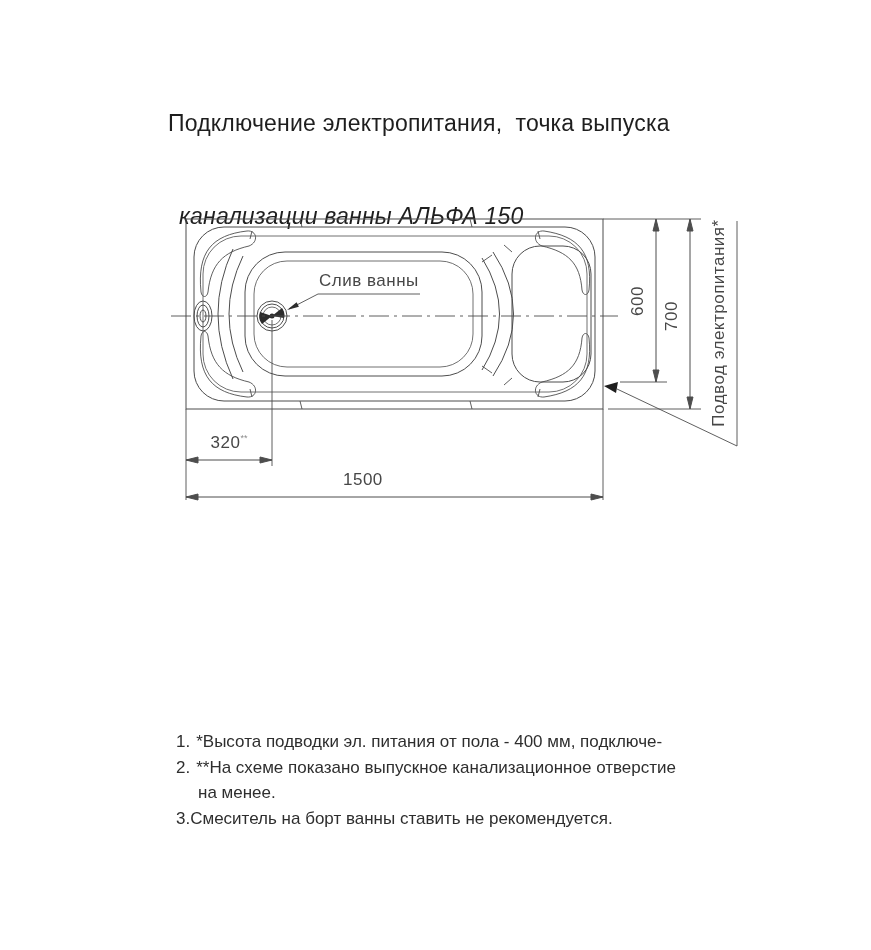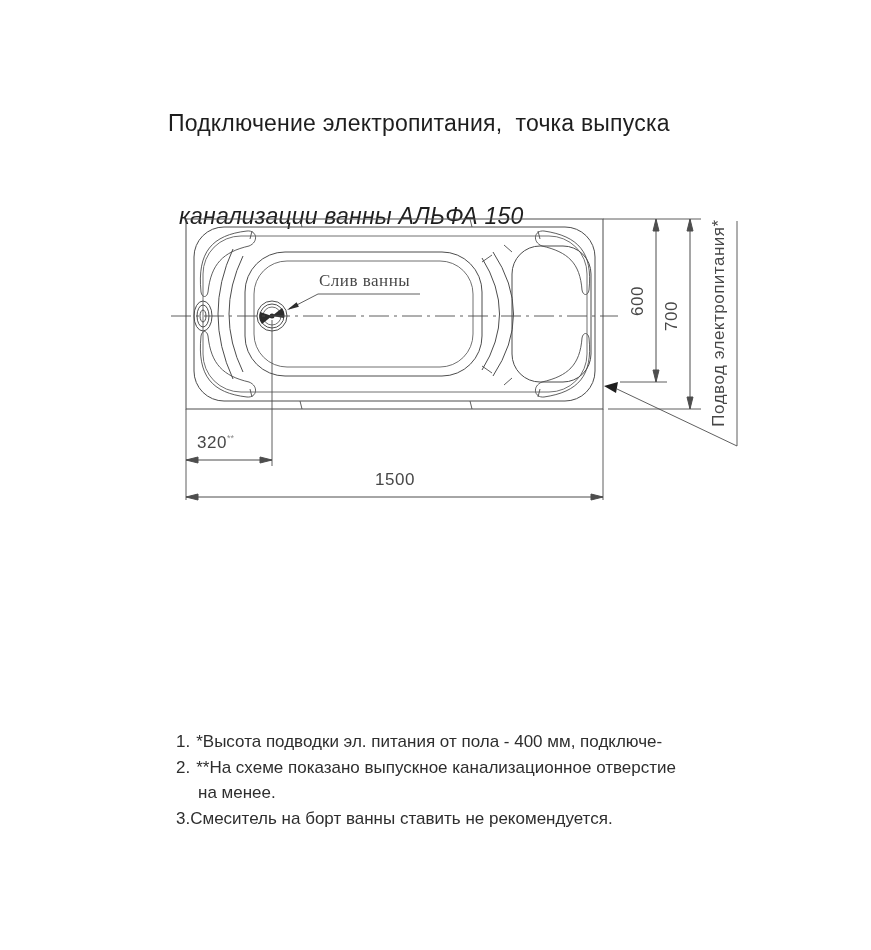--- a/index.html
+++ b/index.html
@@ -34,30 +34,29 @@
   }
   .dim-label {
     position: absolute;
     font-size: 17px;
     color: #474747;
     letter-spacing: 0.5px;
   }
   .drain-label {
     left: 319px; top: 271px;
     width: 110px;
-    font-family: Liberation Serif, serif;
   }
   .dim-320 {
     left: 197px; top: 433px;
-    width: 64px; text-align: left;
+    width: 64px; text-align: center;
   }
   .dim-320 sup { font-size: 9px; color: #8a8a8a; letter-spacing: 0; }
   .dim-1500 {
     left: 343px; top: 470px;
-    width: 104px; text-align: center;
+    width: 104px; text-align: left;
   }
   .rot {
     height: 26px; line-height: 26px;
     text-align: center;
     transform: rotate(-90deg);
     transform-origin: center center;
   }
   .dim-600 { left: 613px; top: 288px; width: 50px; }
   .dim-700 { left: 647px; top: 303px; width: 50px; }
   .power-label {

